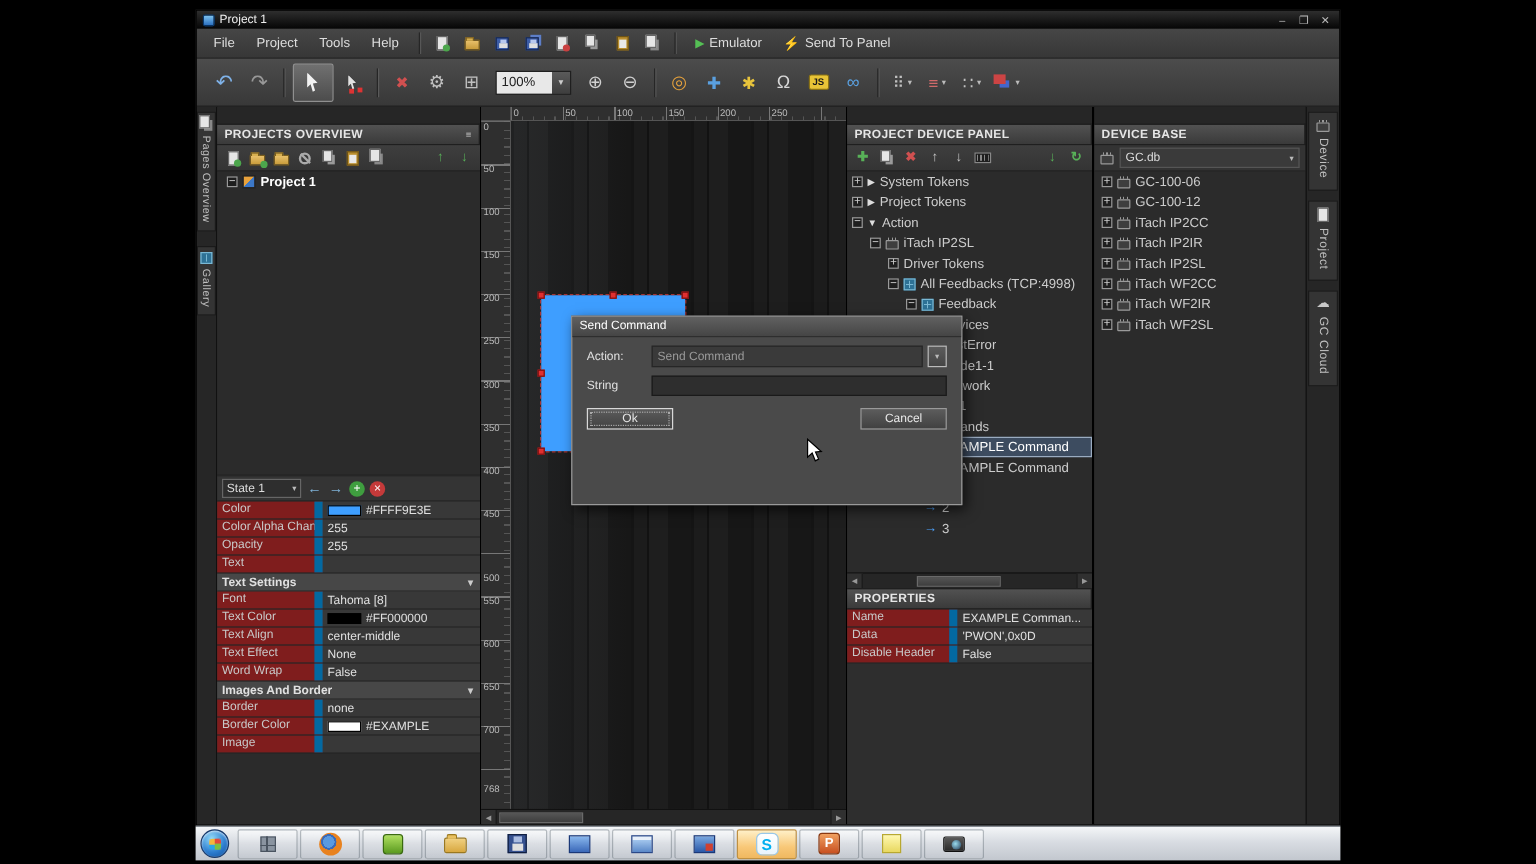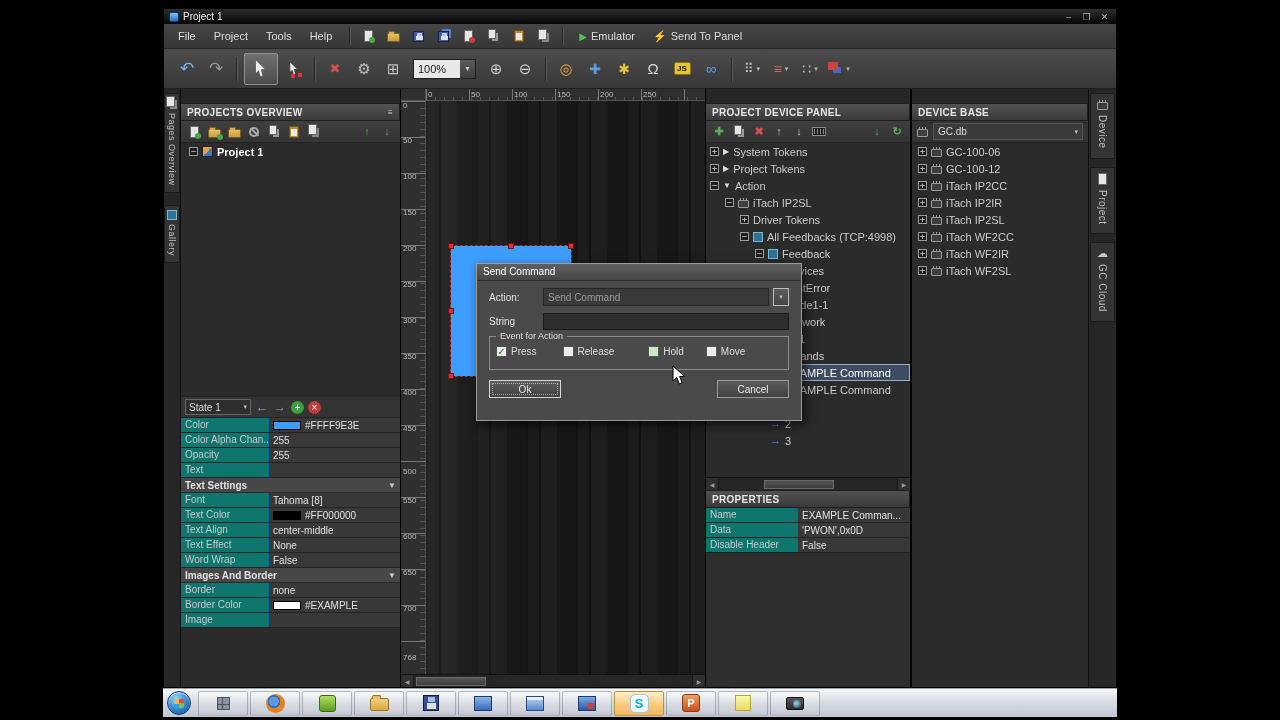--- a/index.html
+++ b/index.html
@@ -58,21 +58,21 @@
   .tree-row{height:17px;display:flex;align-items:center;gap:4px;white-space:nowrap;overflow:hidden;font-size:11px;color:#ccc;padding-right:2px}
   .tree-row.bold .tree-label{font-weight:700;color:#fff}
   .tree-row.selected{background:#3d4c60;outline:1px solid #9aabc0;outline-offset:-1px;color:#fff}
   .expander{width:9px;height:9px;flex:none;border:1px solid #9a9a9a;background:#1e1e1e;color:#ccc;font-size:9px;line-height:7px;text-align:center;font-family:"DejaVu Sans Mono",monospace}
   .tri{font-size:8px;color:#ddd;flex:none}
   .cmd-arrow{color:#4da3ff;font-weight:700;font-size:11px;line-height:1;flex:none}
   .tree-label{overflow:hidden;text-overflow:ellipsis}
 
   .prop-grid{background:#2b2b2b;font-size:10px}
   .prop-row{display:flex;height:15px;border-bottom:1px solid #232323;align-items:stretch}
-  .prop-key{width:88px;flex:none;background:#0f766e;color:#c8c8c8;padding:1px 4px;border-right:1px solid #0369a1;overflow:hidden;white-space:nowrap}
+  .prop-key{width:88px;flex:none;background:#7f1d1d;color:#c8c8c8;padding:1px 4px;border-right:7px solid #0369a1;overflow:hidden;white-space:nowrap}
   .prop-val{flex:1;background:#383838;color:#e0e0e0;padding:1px 4px;display:flex;align-items:center;gap:4px;overflow:hidden;white-space:nowrap}
   .prop-section{height:15px;background:#474747;color:#e0e0e0;font-weight:700;display:flex;align-items:center;justify-content:space-between;padding:0 4px;border-bottom:1px solid #2a2a2a}
   .sec-dd{font-size:8px;color:#ccc;font-weight:400}
   .swatch{width:28px;height:9px;border:1px solid #000;flex:none}
 
   
   .left-panel{width:220px;flex:none;background:#262626;padding-top:14px;display:flex;flex-direction:column;border-right:1px solid #000}
   .panel-box{display:flex;flex-direction:column;min-height:0}
   .projects{flex:1}
   #projects-tree{flex:1}
@@ -510,21 +510,21 @@
               <span class="vrl" style="top: 0px;">0</span>
               <span class="vrl" style="top: 35px;">50</span>
               <span class="vrl" style="top: 71px;">100</span>
               <span class="vrl" style="top: 107px;">150</span>
               <span class="vrl" style="top: 143px;">200</span>
               <span class="vrl" style="top: 179px;">250</span>
               <span class="vrl" style="top: 215px;">300</span>
               <span class="vrl" style="top: 251px;">350</span>
               <span class="vrl" style="top: 287px;">400</span>
               <span class="vrl" style="top: 323px;">450</span>
-              <span class="vrl" style="top: 366px;">500</span>
+              <span class="vrl" style="top: 376px;">500</span>
               <span class="vrl" style="top: 395px;">550</span>
               <span class="vrl" style="top: 431px;">600</span>
               <span class="vrl" style="top: 467px;">650</span>
               <span class="vrl" style="top: 503px;">700</span>
               <span class="vrl" style="top: 552px;">768</span>
             </div>
           <div class="canvas" id="canvas">
             <div class="design-rect" id="design-rect" style="background: rgb(62, 158, 255);">
                 <div class="handle" style="left: calc(0% - 3px); top: calc(0% - 3px);"></div>
                 <div class="handle" style="left: calc(50% - 3px); top: calc(0% - 3px);"></div>
@@ -770,41 +770,20 @@
           <span>Send Command</span>
         </div>
         <div class="dlg-combo-btn">
           <span class="dd">▾</span>
         </div>
       </div>
       <div class="dlg-row">
         <span class="dlg-label">String</span>
         <input class="dlg-input" value="" style="">
       </div>
-      <div class="dlg-group">
-        <span class="group-label">Event for Action</span>
-        <div class="check-row" id="check-row">
-            <label class="check">
-              <span class="box">✓</span>
-              <span>Press</span>
-            </label>
-            <label class="check">
-              <span class="box"></span>
-              <span>Release</span>
-            </label>
-            <label class="check">
-              <span class="box hoverbox"></span>
-              <span>Hold</span>
-            </label>
-            <label class="check">
-              <span class="box"></span>
-              <span>Move</span>
-            </label>
-          </div>
-      </div>
       <div class="dlg-buttons">
         <button class="dlg-btn ok">Ok</button>
         <button class="dlg-btn">Cancel</button>
       </div>
     </div>
 
     <svg class="cursor" width="14" height="21" viewBox="0 0 14 21">
       <path d="M1 1 L1 16 L4.8 12.6 L7.4 19 L10.2 17.6 L7.6 11.6 L12.4 11.2 Z" fill="#ffffff" stroke="#000000" stroke-width="1"></path>
     </svg>
   </div>

